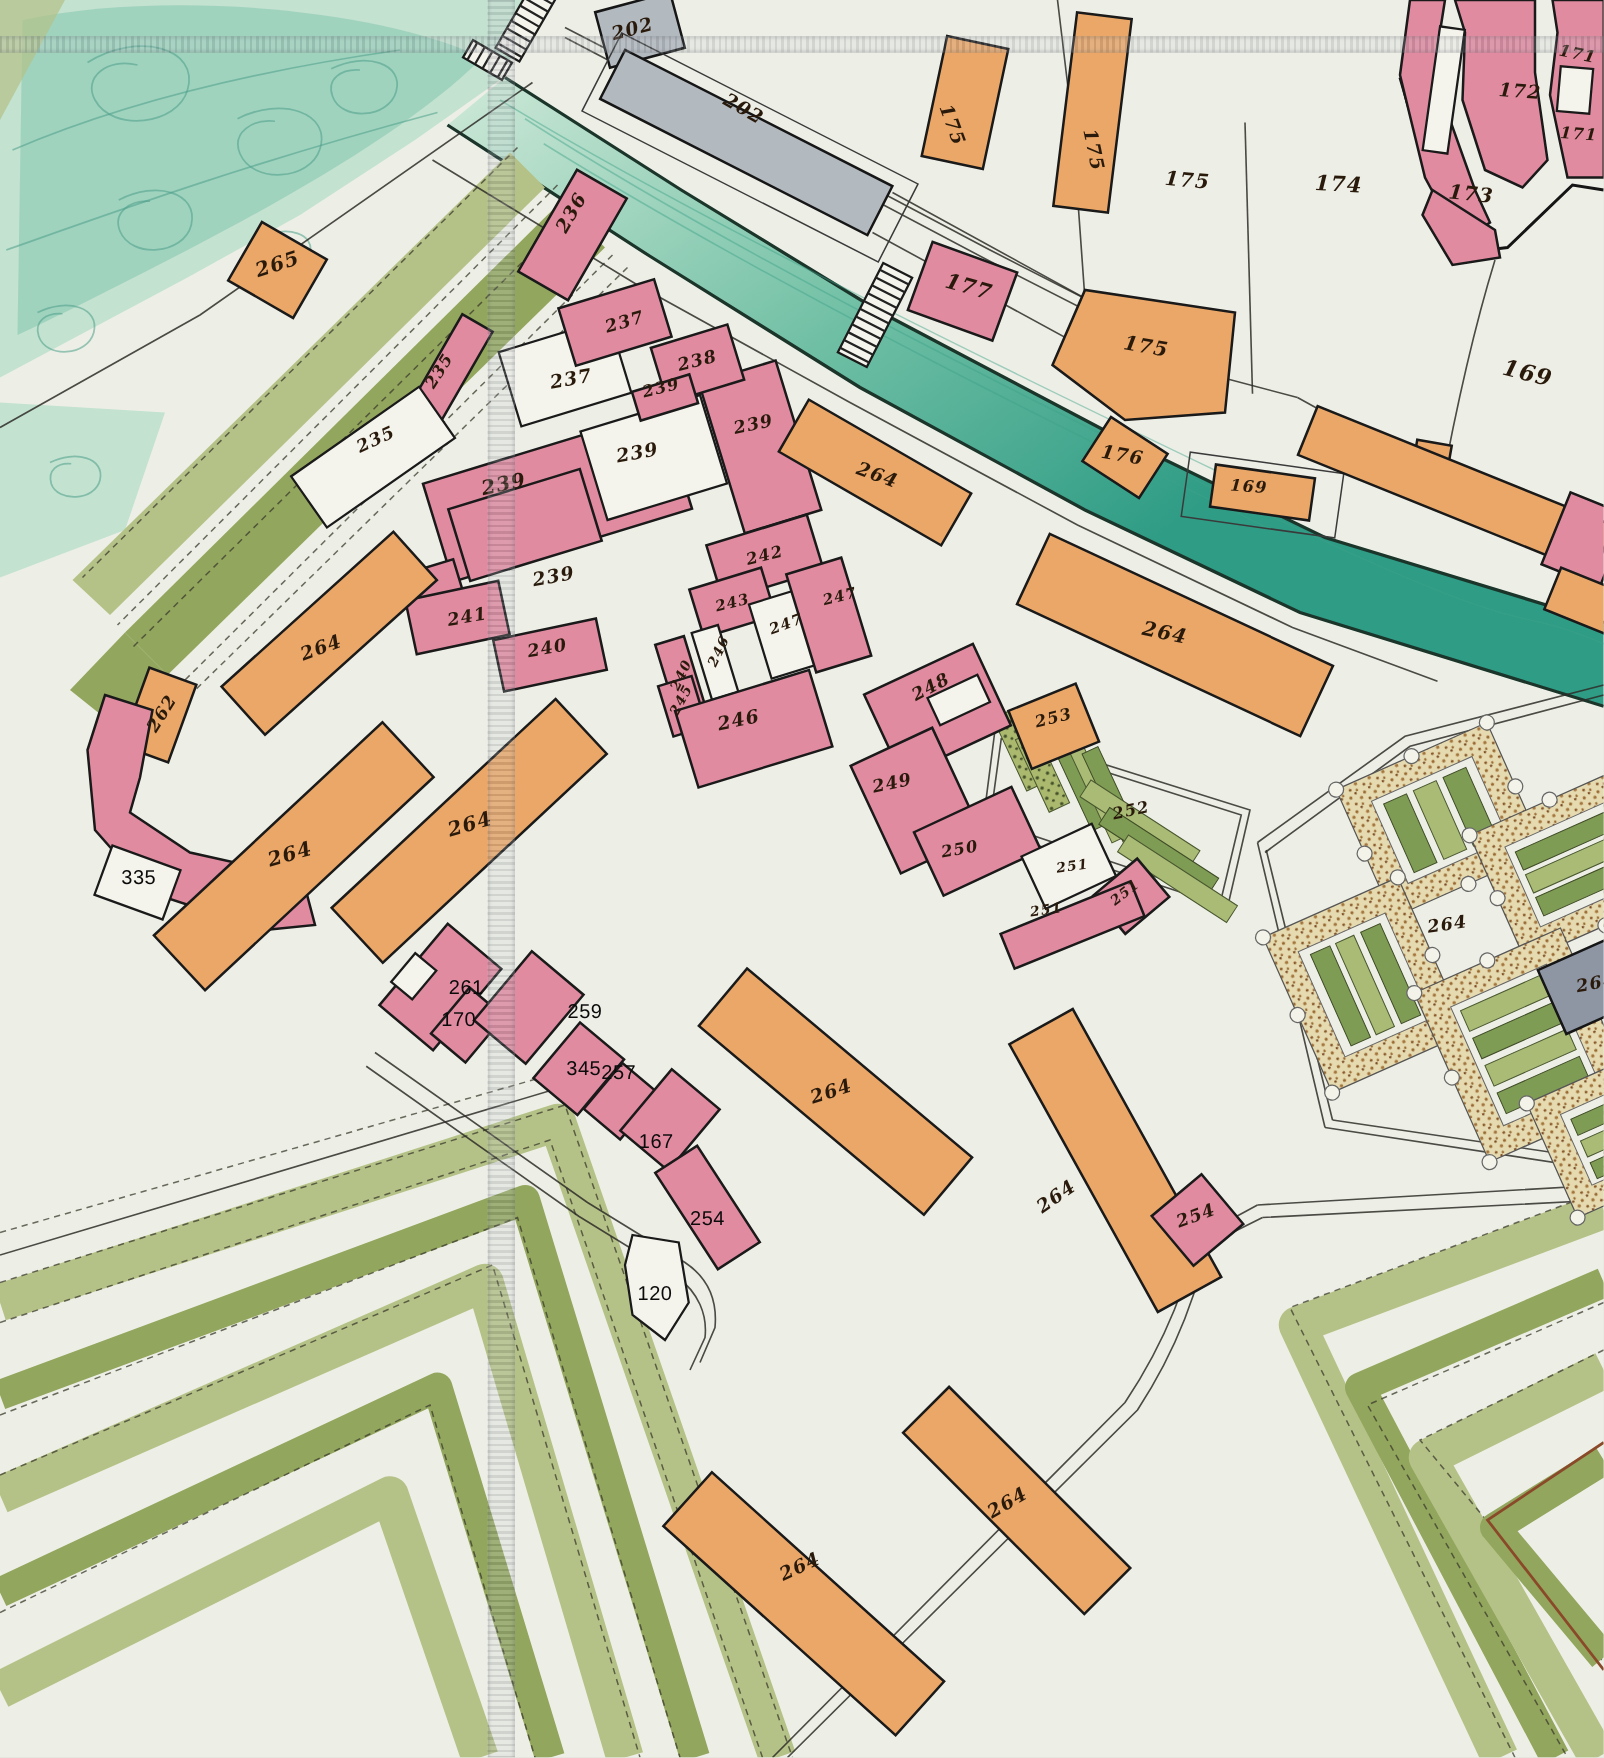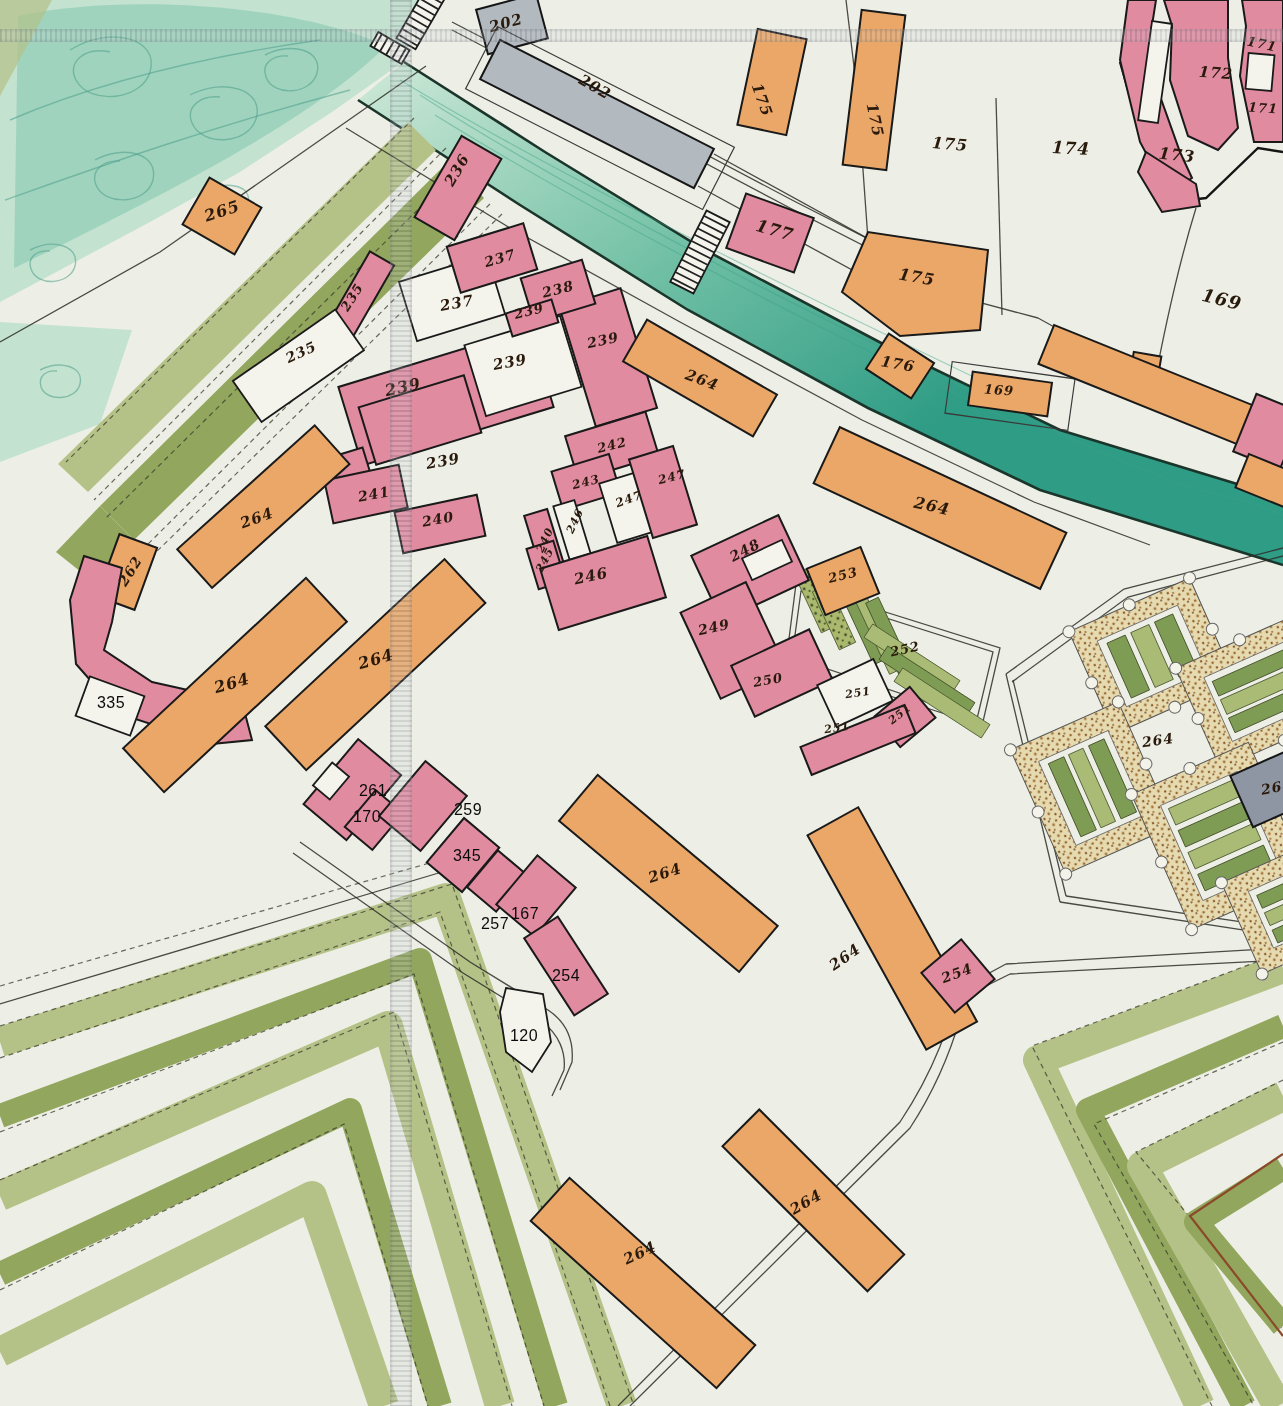--- a/index.html
+++ b/index.html
@@ -435,18 +435,18 @@
 
   <div class="crease-v"></div>
   <div class="crease-h"></div>
 
   <div class="layer" id="typed-layer">
       <div class="lbl typed" style="left: 111px; top: 703px;">335</div>
       <div class="lbl typed" style="left: 336px; top: 791px; margin-left: 37px;">261</div>
       <div class="lbl typed" style="left: 367px; top: 817px;">170</div>
       <div class="lbl typed" style="left: 420px; top: 810px; margin-left: 48px;">259</div>
       <div class="lbl typed" style="left: 467px; top: 856px;">345</div>
-      <div class="lbl typed" style="left: 495px; top: 924px; text-align: center;">257</div>
+      <div class="lbl typed" style="left: 495px; top: 859px; text-align: center;">257</div>
       <div class="lbl typed" style="left: 525px; top: 914px;">167</div>
       <div class="lbl typed" style="left: 566px; top: 976px;">254</div>
       <div class="lbl typed" style="left: 524px; top: 1036px;">120</div>
     </div>
 </div>
 
 </body></html>

